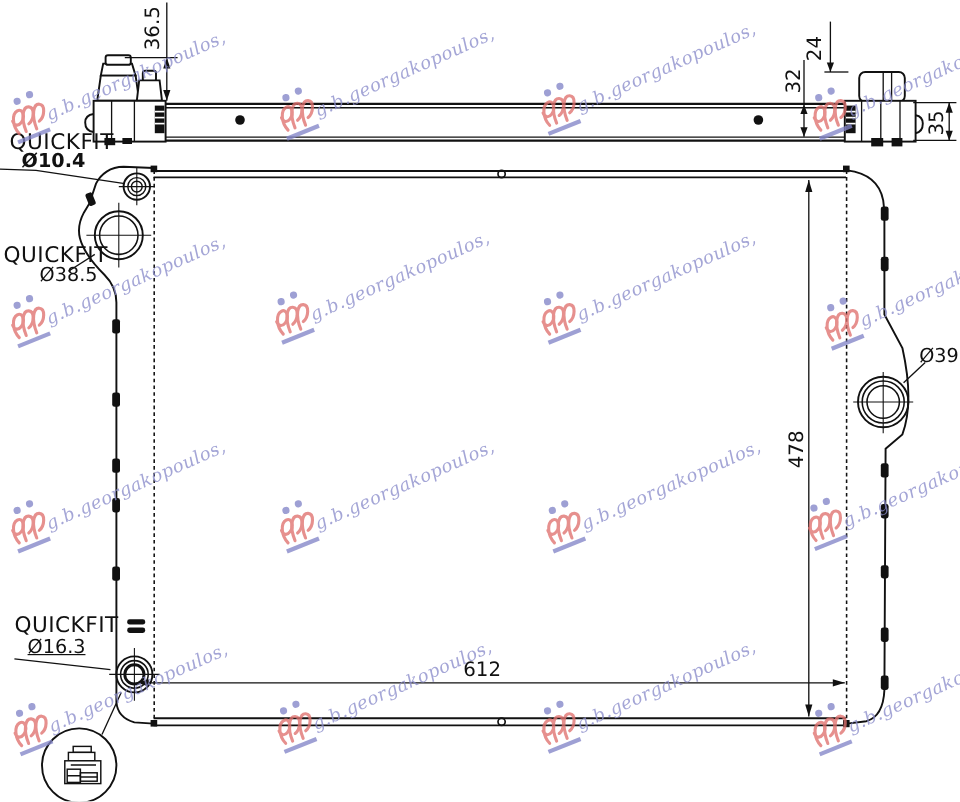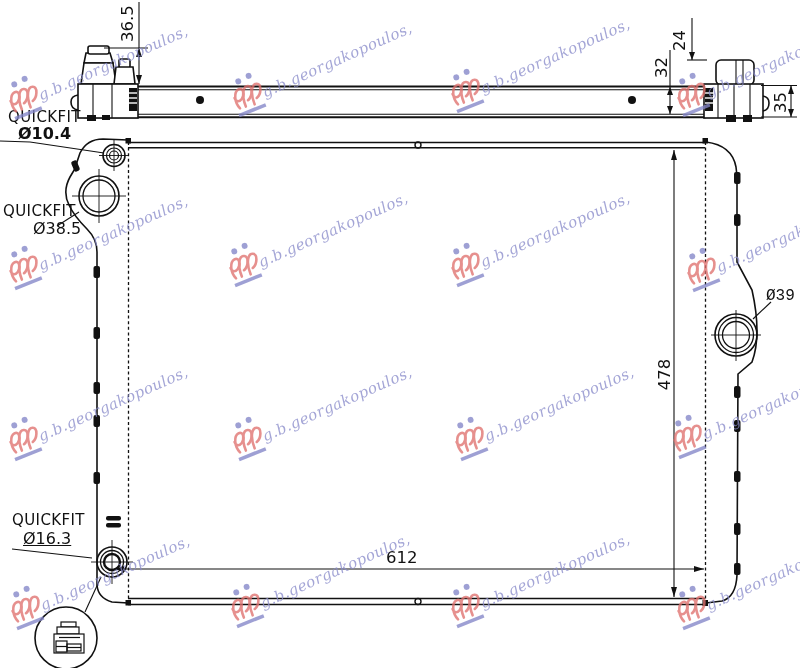--- a/index.html
+++ b/index.html
@@ -1,20 +1,20 @@
 <!DOCTYPE html>
 <html><head>
 <meta charset="utf-8">
 <style>
   html,body{margin:0;padding:0;background:#ffffff;}
   #stage{position:relative;width:800px;height:668px;background:#ffffff;overflow:hidden;
          font-family:"DejaVu Sans",sans-serif;}
   #lineart{position:absolute;left:0;top:0;z-index:1;}
   .lbl{position:absolute;color:#111;z-index:2;white-space:nowrap;}
-  .qf{font-size:15px;letter-spacing:0.4px;}
+  .qf{font-size:18px;letter-spacing:0.4px;}
   .dia{font-size:16px;}
   .dim{font-size:16.5px;}
   .rot{width:44px;text-align:center;transform:rotate(-90deg);transform-origin:center center;}
   .wm{position:absolute;z-index:3;opacity:0.78;pointer-events:none;width:180px;height:60px;}
   .wm-text{position:absolute;left:31px;top:14px;font-family:"DejaVu Serif",serif;
            font-style:italic;font-size:15px;color:#8b8dcb;letter-spacing:0.4px;
            transform:rotate(-24deg);transform-origin:0 50%;white-space:nowrap;}
   .wm-logo{position:absolute;left:0;top:0;}
 </style>
 </head>
@@ -200,21 +200,21 @@
 
   <div class="lbl qf" style="left:8px;top:108px;">QUICKFIT</div>
   <div class="lbl dia" style="left:18px;top:124px;font-weight:bold;">Ø10.4</div>
 
   <div class="lbl qf" style="left:3px;top:202px;">QUICKFIT</div>
   <div class="lbl dia" style="left:33px;top:219px;">Ø38.5</div>
 
   <div class="lbl qf" style="left:12px;top:511px;">QUICKFIT</div>
   <div class="lbl dia" style="left:23px;top:529px;text-decoration:underline;">Ø16.3</div>
 
-  <div class="lbl dia" style="left:766px;top:287px;font-family:Liberation Mono, monospace;">Ø39</div>
+  <div class="lbl dia" style="left:766px;top:287px;">Ø39</div>
 
   <div class="lbl dim rot" style="left:105px;top:14px;">36.5</div>
   <div class="lbl dim rot" style="left:657px;top:31px;">24</div>
   <div class="lbl dim rot" style="left:639px;top:58px;">32</div>
   <div class="lbl dim rot" style="left:758px;top:93px;">35</div>
   <div class="lbl dim rot" style="left:642px;top:365px;">478</div>
   <div class="lbl dim" style="left:386px;top:548px;">612</div>
 
 <div class="wm" style="left: 8px; top: 73px;">
       <svg class="wm-logo" width="36" height="48" viewBox="0 0 36 48">

